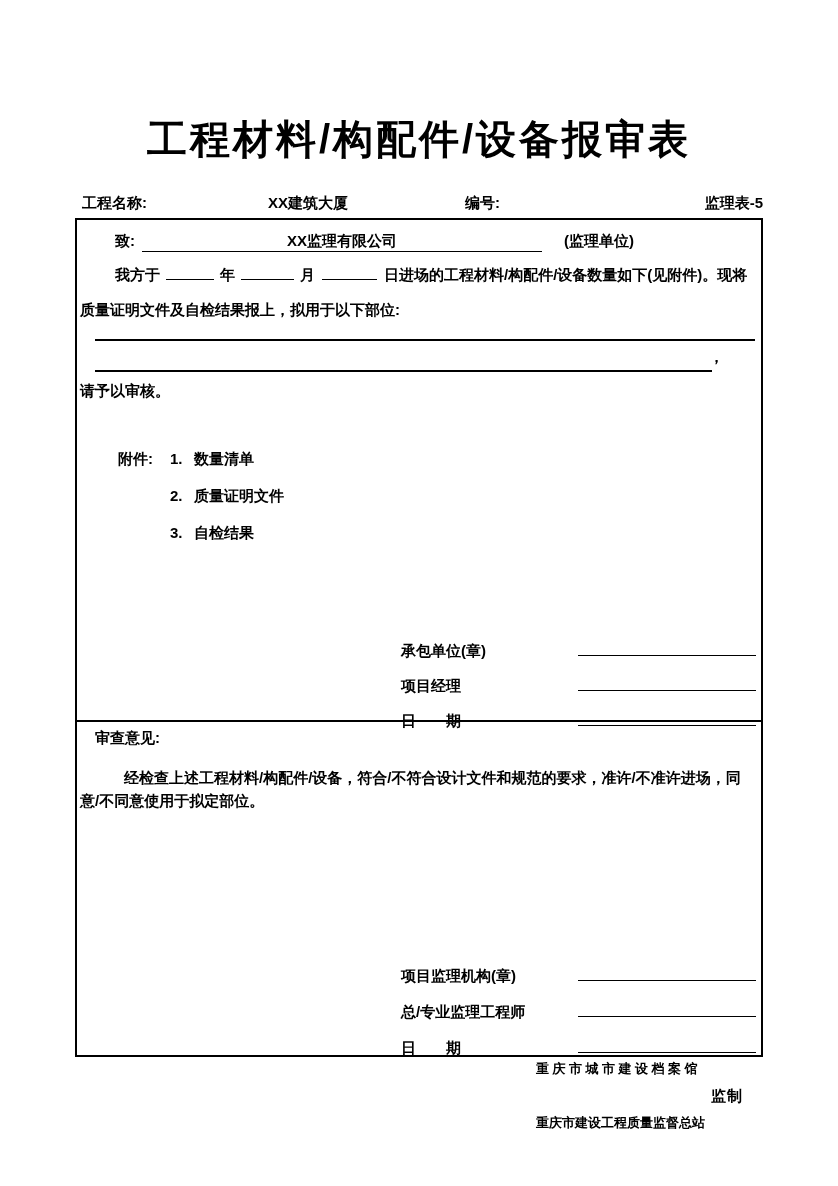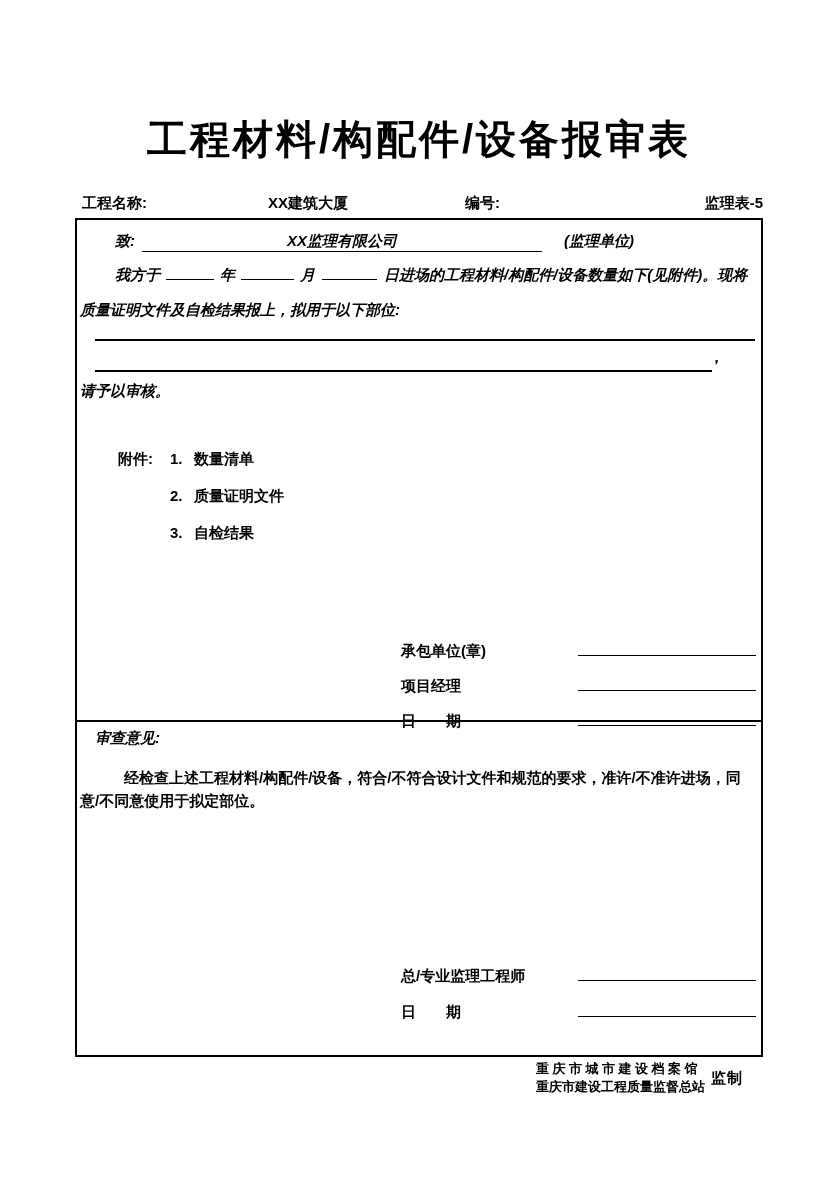--- a/index.html
+++ b/index.html
@@ -27,21 +27,21 @@
   .hdr-form-code     { right:0; }
 
   .form-box {
     position:absolute; top:218px; left:75px;
     width:688px; height:839px;
     border:2px solid #000; box-sizing:border-box;
   }
   .box-top { position:relative; height:502px; box-sizing:border-box; border-bottom:2px solid #000; }
   .box-bottom { position:relative; height:395px; }
 
-  .row { position:absolute; white-space:nowrap; line-height:20px;font-style:italic; }
+  .row { position:absolute; white-space:nowrap; line-height:20px; }
 
   .to-row { top:11px; left:38px; }
   .to-blank {
     display:inline-block; width:400px; margin-left:7px;
     border-bottom:1.5px solid #000; text-align:center;
   }
   .to-suffix { margin-left:22px; }
 
   .date-row { top:43px; left:38px;text-align:right; }
   .blank { display:inline-block; border-bottom:1.5px solid #000; height:16px; vertical-align:baseline; }
@@ -75,21 +75,21 @@
   .review-title { top:6px; left:18px; }
   .review-body {
     position:absolute; top:28px; left:3px; right:14px;
     line-height:23px; text-indent:44px; white-space:normal;margin-top:16px;
   }
 
   .footer {
     position:absolute; top:1060px; right:95px;
     display:flex; align-items:center;
   }
-  .footer-lines { display:flex; flex-direction:column; }
+  .footer-lines { display:flex; flex-direction:column;gap:36px; }
   .footer-line1 { font-size:13px; letter-spacing:3.5px; line-height:18px; white-space:nowrap; }
   .footer-line2 { font-size:13px; letter-spacing:0px;   line-height:18px; white-space:nowrap; }
   .footer-seal  { font-size:15px; margin-left:6px; letter-spacing:1px; }
 </style>
 </head>
 <body>
 
 <div class="page">
 
   <div class="title">工程材料/构配件/设备报审表</div>
@@ -154,20 +154,24 @@
 
     </div>
 
     <div class="box-bottom">
 
       <div class="row review-title">审查意见:</div>
       <div class="review-body">经检查上述工程材料/构配件/设备，符合/不符合设计文件和规范的要求，准许/不准许进场，同意/不同意使用于拟定部位。</div>
 
       <div class="sign-block sign-bottom">
         <div class="sign-row">
+          <span class="sign-label">项目监理机构(章)</span>
+            <span class="sign-line"></span>
+        </div>
+        <div class="sign-row">
           <span class="sign-label">总/专业监理工程师</span>
             <span class="sign-line"></span>
         </div>
         <div class="sign-row">
           <span class="sign-label">日　　期</span>
             <span class="sign-line"></span>
         </div>
       </div>
 
     </div>

